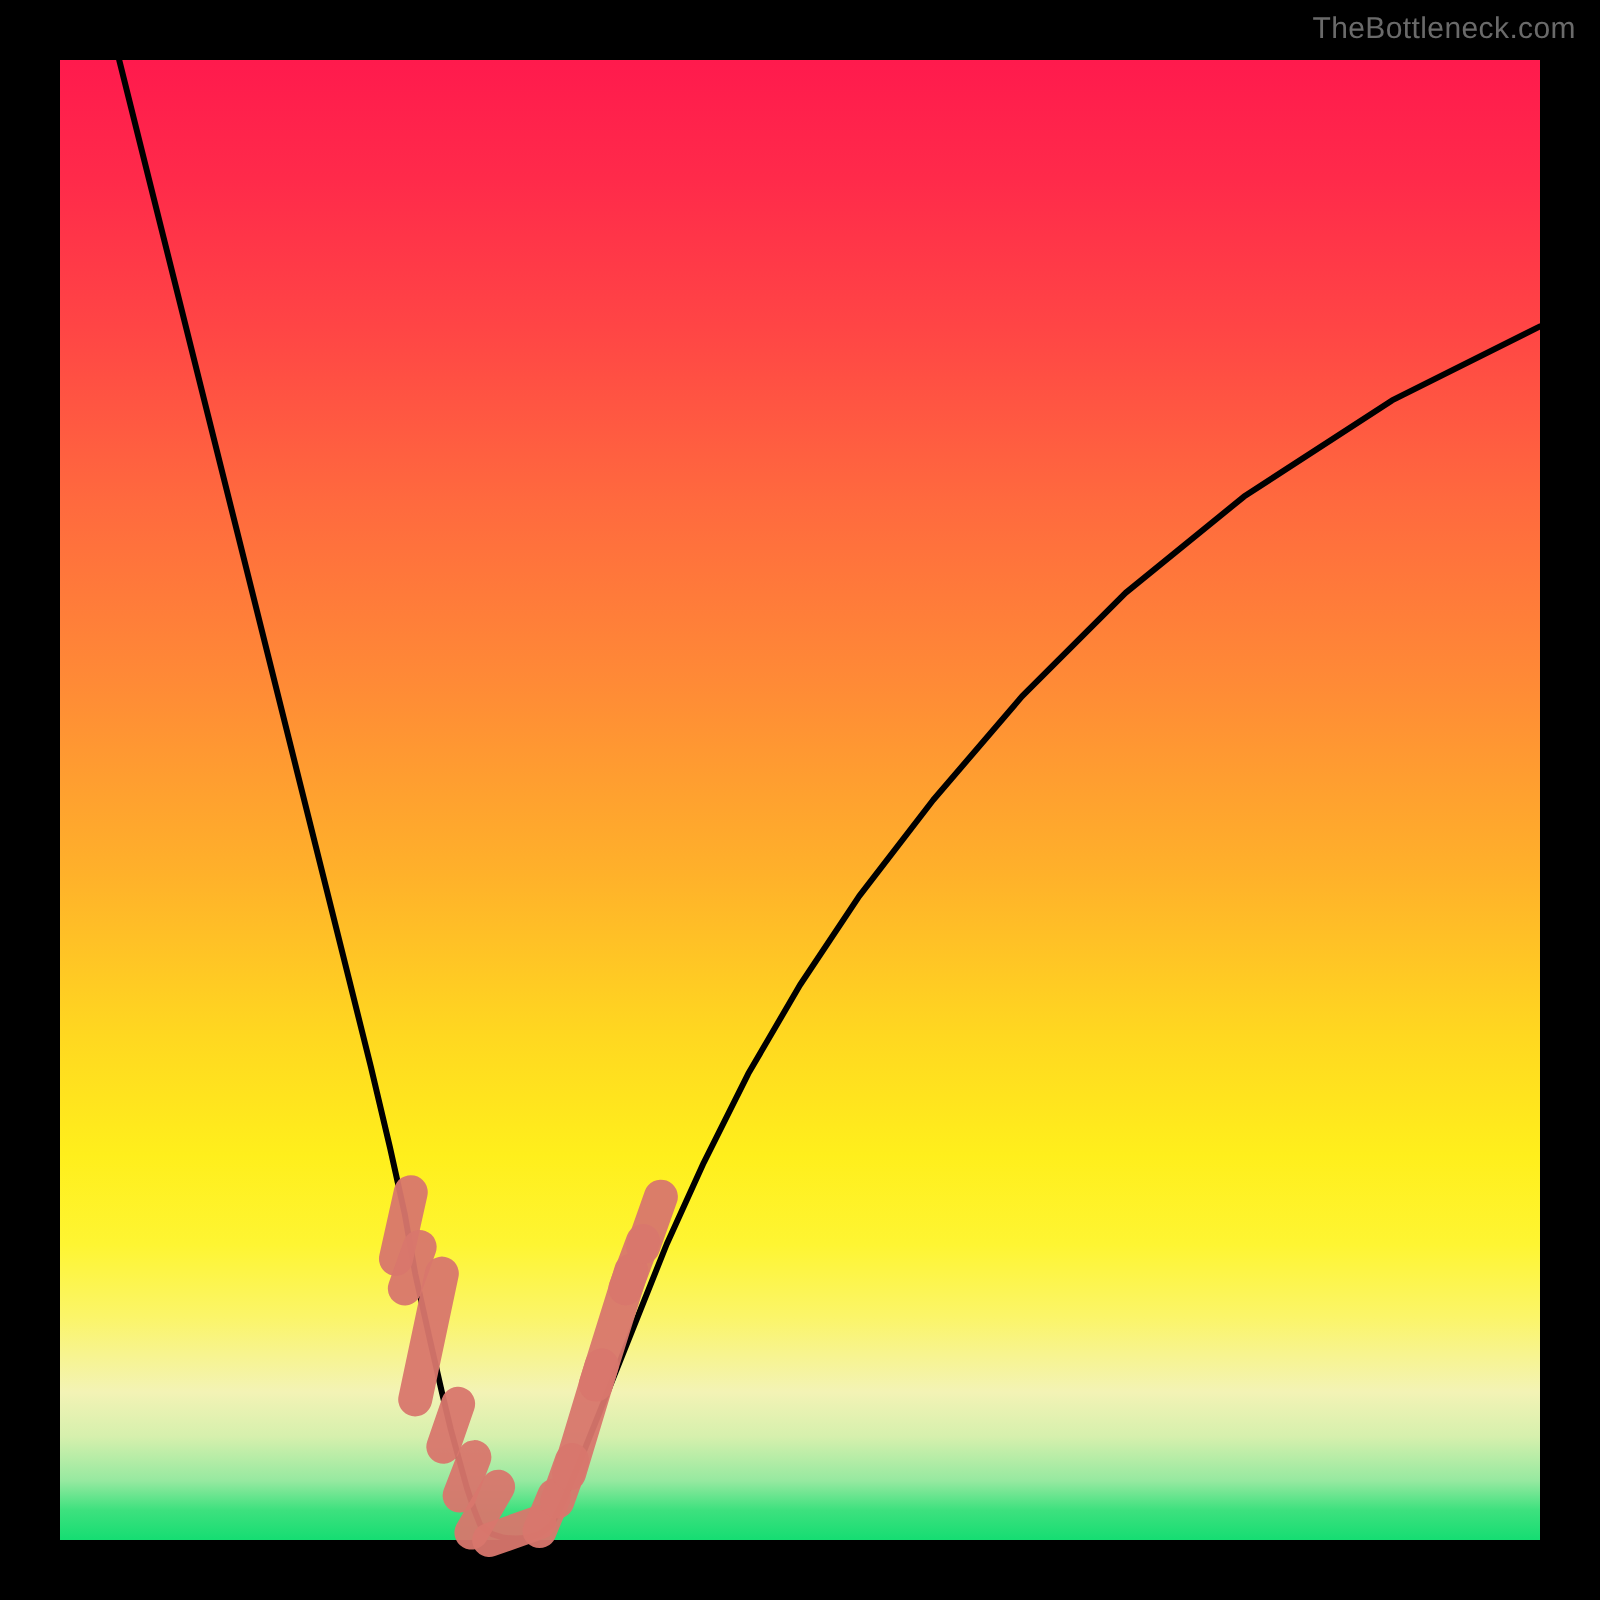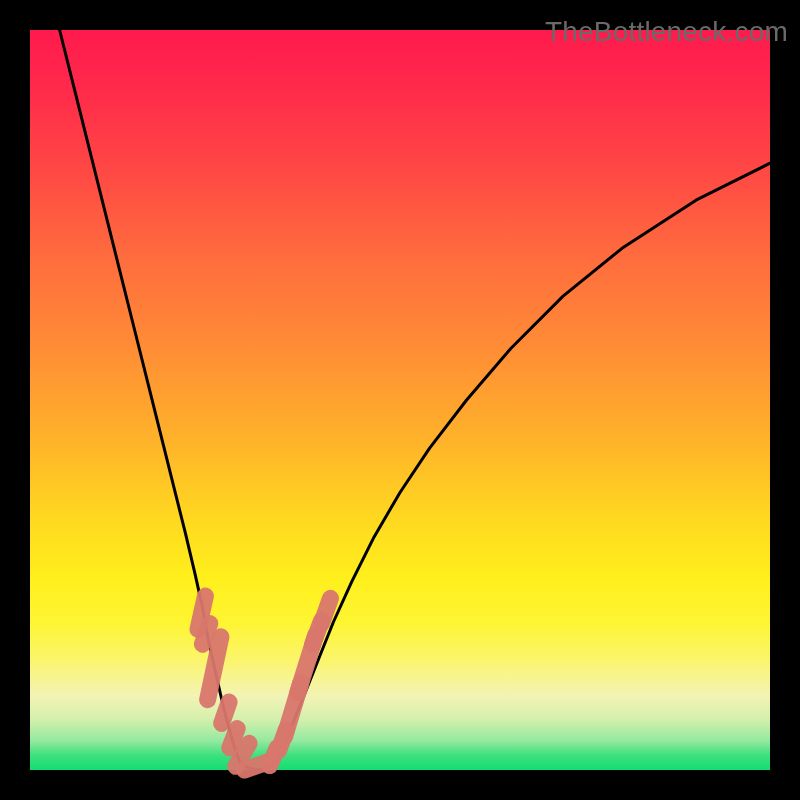--- a/index.html
+++ b/index.html
@@ -47,24 +47,24 @@
       #fbf56a 85%,
       #f3f3b5 90%,
       #d6f0ad 93%,
       #96e9a0 96%,
       #3de17e 98%,
       #15dd72 100%
     );
   }
   .watermark {
     position: absolute;
-    top: 16px;
+    top: 6px;
     right: 12px;
     color: #6a6a6a;
-    font-size: 28px;
+    font-size: 15px;
     letter-spacing: 0.2px;
     font-weight: 500;
     user-select: none;
   }
   svg.curves {
     position: absolute;
     left: 30px;
     top: 30px;
     width: 740px;
     height: 740px;

